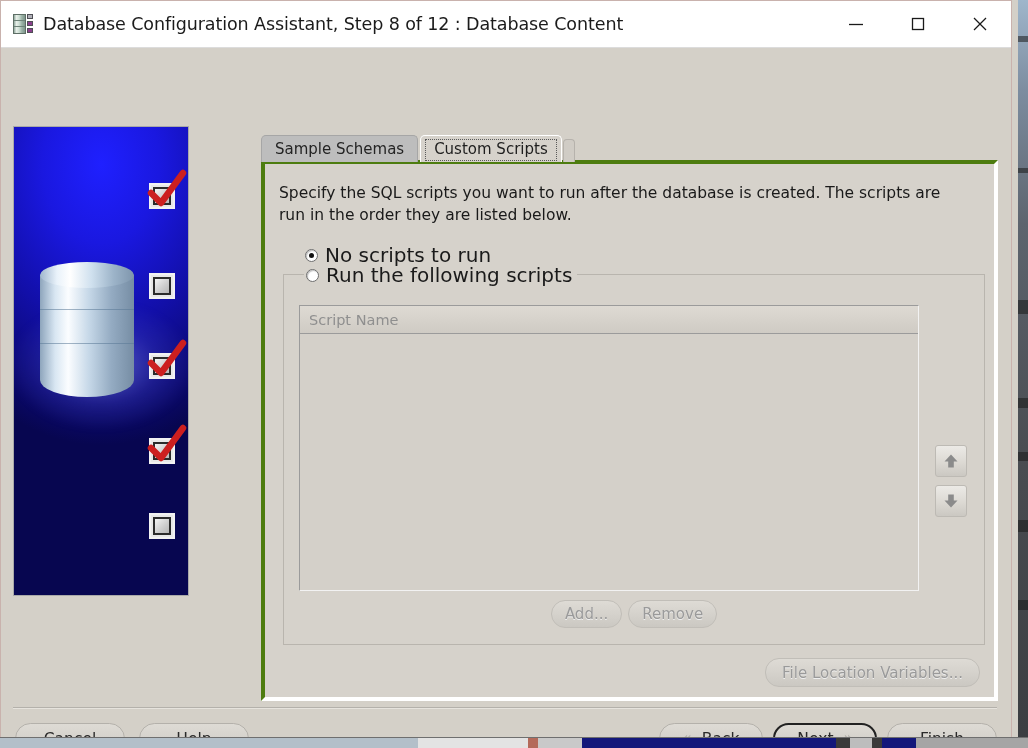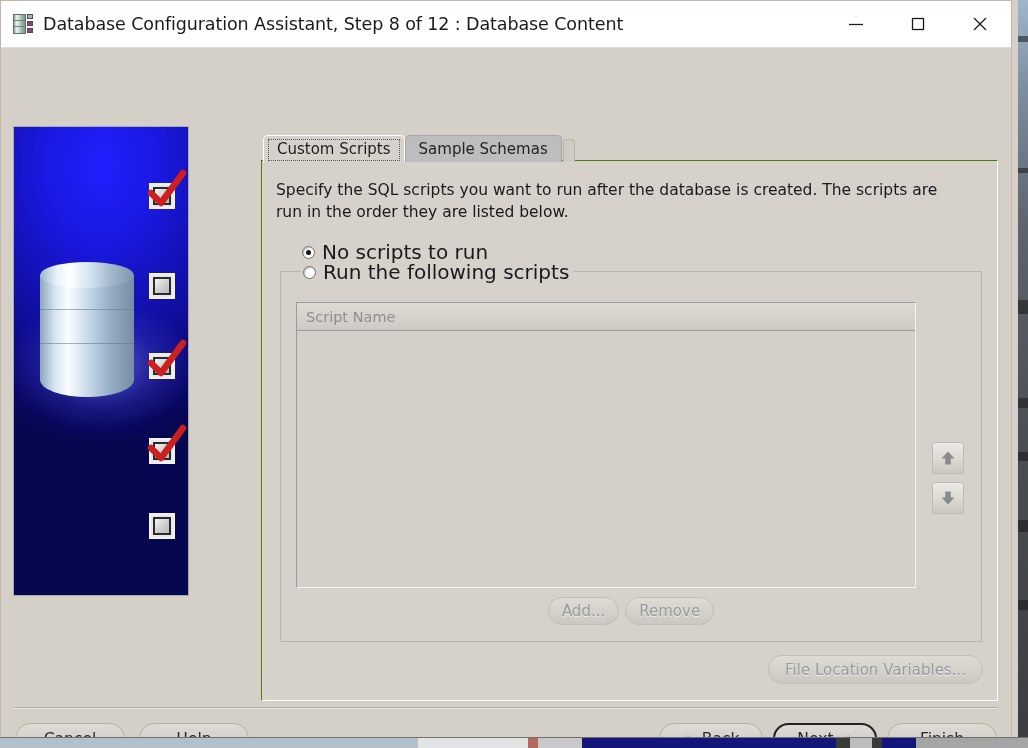--- a/index.html
+++ b/index.html
@@ -224,21 +224,21 @@
     border-radius: 4px 4px 0 0;
     margin-left: 1px;
   }
 
   
   #panel {
     position: absolute;
     left: 260px; top: 112px;
     width: 737px; height: 541px;
     background: #d6d2cb;
-    border: 1px solid #4d7c0f;
+    border: 4px solid #4d7c0f;
     border-right-color: #ffffff;
     border-bottom-color: #ffffff;
     box-sizing: border-box;
   }
   #panel-desc {
     position: absolute;
     left: 14px; top: 18px;
     width: 690px;
     font-size: 15.5px;
     line-height: 22px;
@@ -482,26 +482,26 @@
           <path d="M6 24 L16 34 L38 4" fill="none" stroke="#cc1f1f" stroke-width="6.5" stroke-linecap="round" stroke-linejoin="round"></path>
         </svg>
       </div>
 
       <div class="cbx" style="left:135px; top:386px;">
         <div class="inner"></div>
       </div>
     </div>
 
     <div id="tabs">
+      <div class="tab inactive">
+        <span>Sample Schemas</span>
+      </div>
       <div class="tab active">
         <span>Custom Scripts</span>
         <span class="focus-ring"></span>
-      </div>
-      <div class="tab inactive">
-        <span>Sample Schemas</span>
       </div>
       <div class="tab-stub"></div>
     </div>
 
     <div id="panel">
 
       <div id="panel-desc">Specify the SQL scripts you want to run after the database is created. The scripts are run in the order they are listed below.</div>
 
       <div class="radio-row" id="radio-no-scripts">
         <span class="radio checked"></span>

